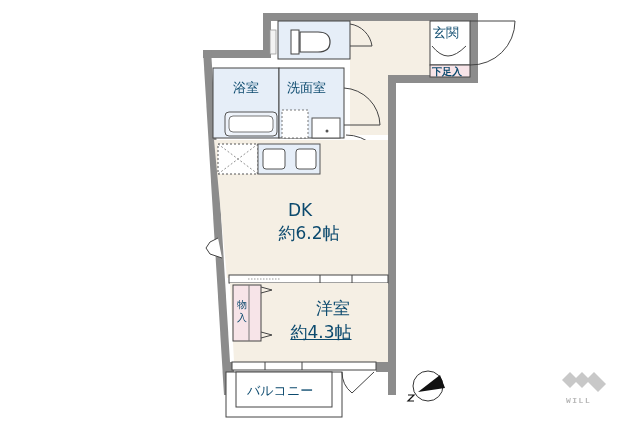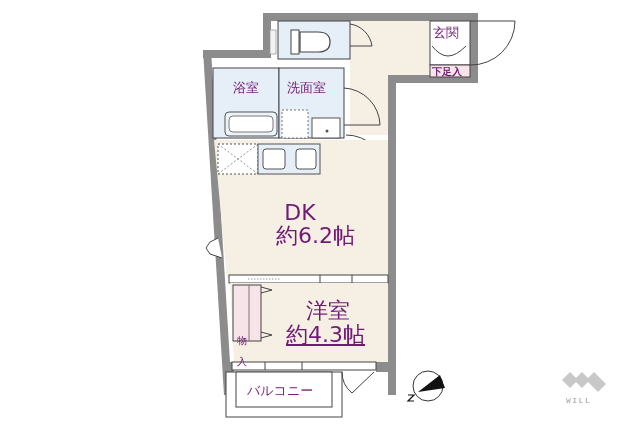--- a/index.html
+++ b/index.html
@@ -1,19 +1,19 @@
 <!DOCTYPE html>
 <html><head>
 <meta charset="utf-8">
 <style>
   html, body { margin:0; padding:0; background:#ffffff; }
   body { width:640px; height:427px; position:relative; overflow:hidden; font-family:"DejaVu Sans", sans-serif; }
   #plan { position:absolute; left:0; top:0; }
-  .lbl { position:absolute; color:#701a75; white-space:nowrap; line-height:1; }
-  .room-lg { font-size:22px; text-align:center; }
+  .lbl { position:absolute; color:#0c4a6e; white-space:nowrap; line-height:1; }
+  .room-lg { font-size:17px; text-align:center; }
   .room-sm { font-size:13px; }
   .room-xs { font-size:10px; }
   .logo-text { position:absolute; font-family:Liberation Mono, monospace; font-size:8px; color:#b8b8b8; letter-spacing:1.5px; font-weight:bold; }
 </style>
 </head>
 <body>
 
 <svg id="plan" width="640" height="427" viewBox="0 0 640 427">
 
   <g>
@@ -107,15 +107,15 @@
 </svg>
 
 <div class="lbl room-sm" style="left:433px;top:26px;">玄関</div>
 <div class="lbl room-xs" style="left:432px;top:67px;font-weight:bold;">下足入</div>
 <div class="lbl room-sm" style="left:233px;top:81px;">浴室</div>
 <div class="lbl room-sm" style="left:287px;top:81px;">洗面室</div>
 <div class="lbl room-lg" style="left:270px;top:202px;width:60px;">DK</div>
 <div class="lbl room-lg" style="left:276px;top:225px;width:66px;">約6.2帖</div>
 <div class="lbl room-lg" style="left:290px;top:300px;width:60px;text-align:right;">洋室</div>
 <div class="lbl room-lg" style="left:286px;top:324px;width:70px;text-decoration:underline;">約4.3帖</div>
-<div class="lbl room-xs" style="left:237px;top:298px;width:10px;white-space:normal;line-height:21px;margin-top:32px;">物入</div>
+<div class="lbl room-xs" style="left:237px;top:298px;width:10px;white-space:normal;line-height:13px;">物入</div>
 <div class="lbl room-sm" style="left:247px;top:384px;">バルコニー</div>
 <div class="logo-text" style="left:566px;top:396px;">WILL</div>
 
 </body></html>

